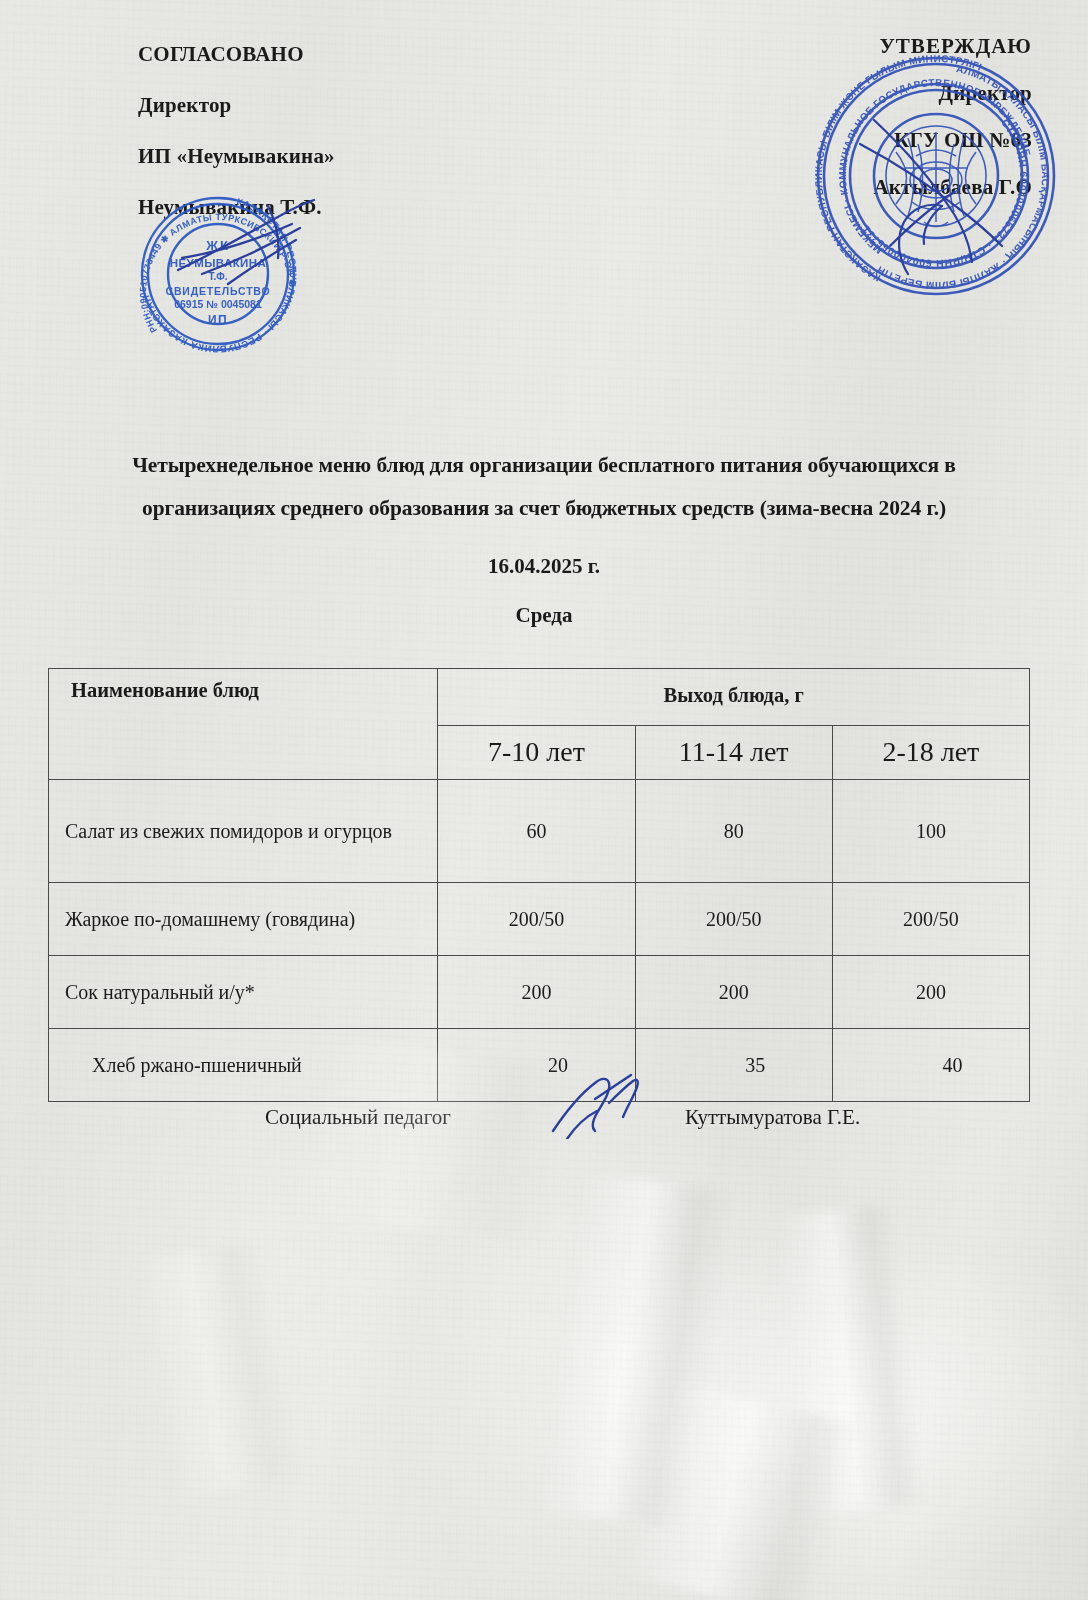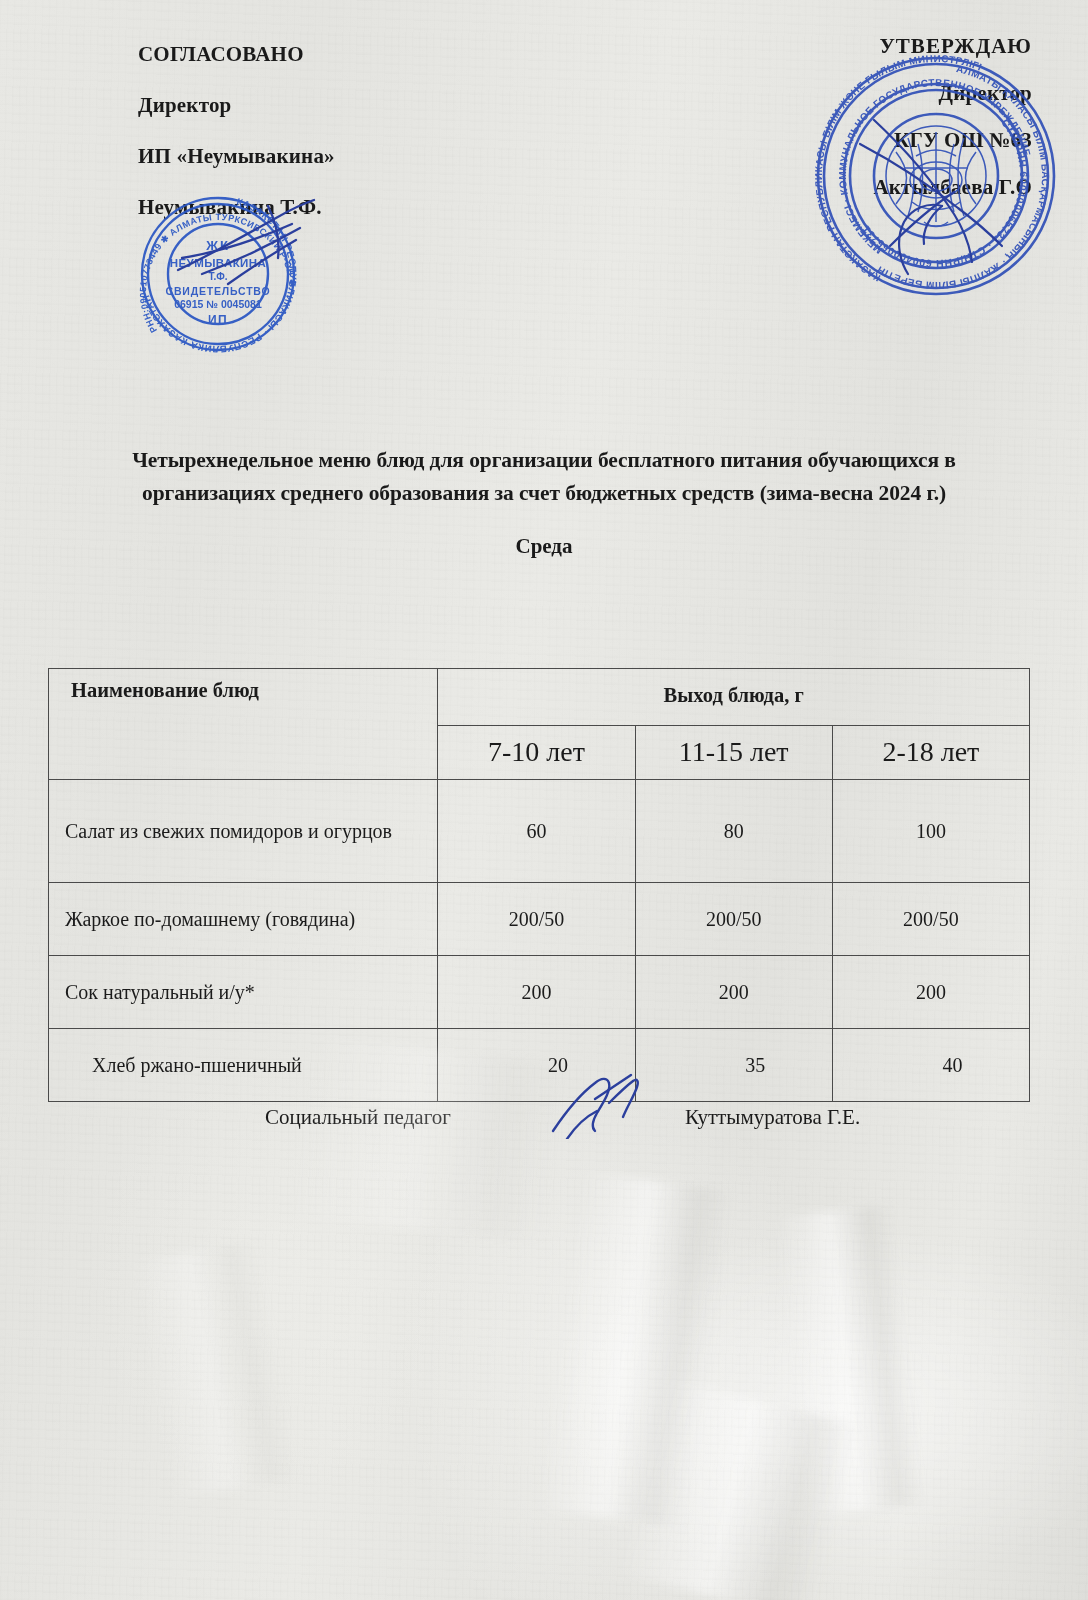--- a/index.html
+++ b/index.html
@@ -69,21 +69,21 @@
   .title-block {
     position: absolute;
     left: 120px;
     width: 848px;
     top: 444px;
     text-align: center;
   }
   .doc-title {
     font-weight: bold;
     font-size: 21.5px;
-    line-height: 33px;
+    line-height: 43px;
     letter-spacing: -0.1px;
   }
   .sub-line {
     font-weight: bold;
     font-size: 21px;
     margin-top: 24px;
   }
   .sub-line.week { margin-top: 30px; }
 
   .menu-table {
@@ -286,38 +286,39 @@
       <path d="M14,48 C48,66 82,88 112,112 C128,124 142,136 156,150"></path>
       <path d="M28,24 C58,52 86,84 108,118 C118,134 124,150 126,166"></path>
       <path d="M44,150 C62,132 84,112 108,96"></path>
       <path d="M62,178 C52,162 50,142 58,126 C66,112 82,106 96,110"></path>
       <path d="M96,110 C84,120 76,134 78,148"></path>
     </g>
   </svg>
 
   <div class="title-block">
     <div class="doc-title">Четырехнедельное меню блюд для организации бесплатного питания обучающихся в организациях среднего образования за счет бюджетных средств (зима-весна 2024 г.)</div>
+    <div class="sub-line">16.04.2025 г.</div>
     <div class="sub-line">Среда</div>
   </div>
 
   <table class="menu-table">
     <colgroup>
       <col class="col-name">
         <col class="col-age">
         <col class="col-age">
         <col class="col-age">
     </colgroup>
     <thead>
       <tr>
         <th class="head-name" rowspan="2">Наименование блюд</th>
         <th class="head-span" colspan="3">Выход блюда, г</th>
       </tr>
       <tr>
         <th class="head-age">7-10 лет</th>
-        <th class="head-age">11-15 лет</th>
+        <th class="head-age">11-14 лет</th>
         <th class="head-age">2-18 лет</th>
       </tr>
     </thead>
     <tbody>
       <tr class="r-salad">
         <td class="dish">Салат из свежих помидоров и огурцов</td>
         <td class="val">60</td>
         <td class="val">80</td>
         <td class="val">100</td>
       </tr>

